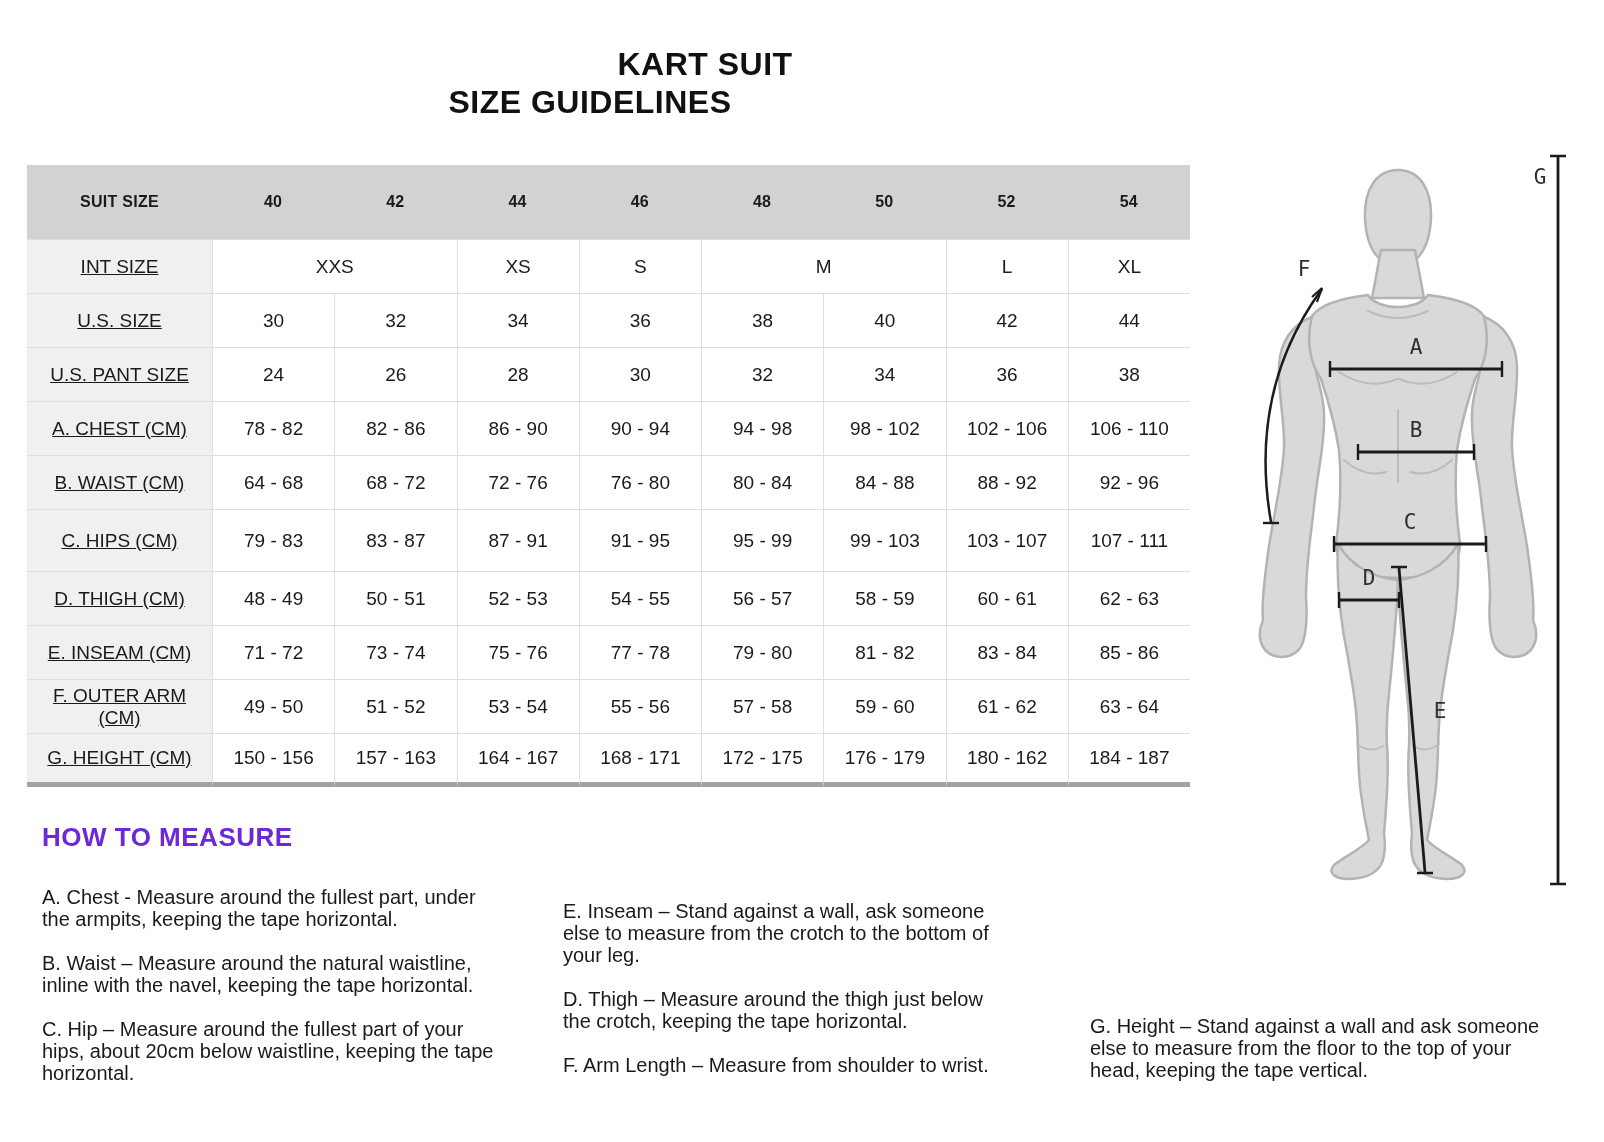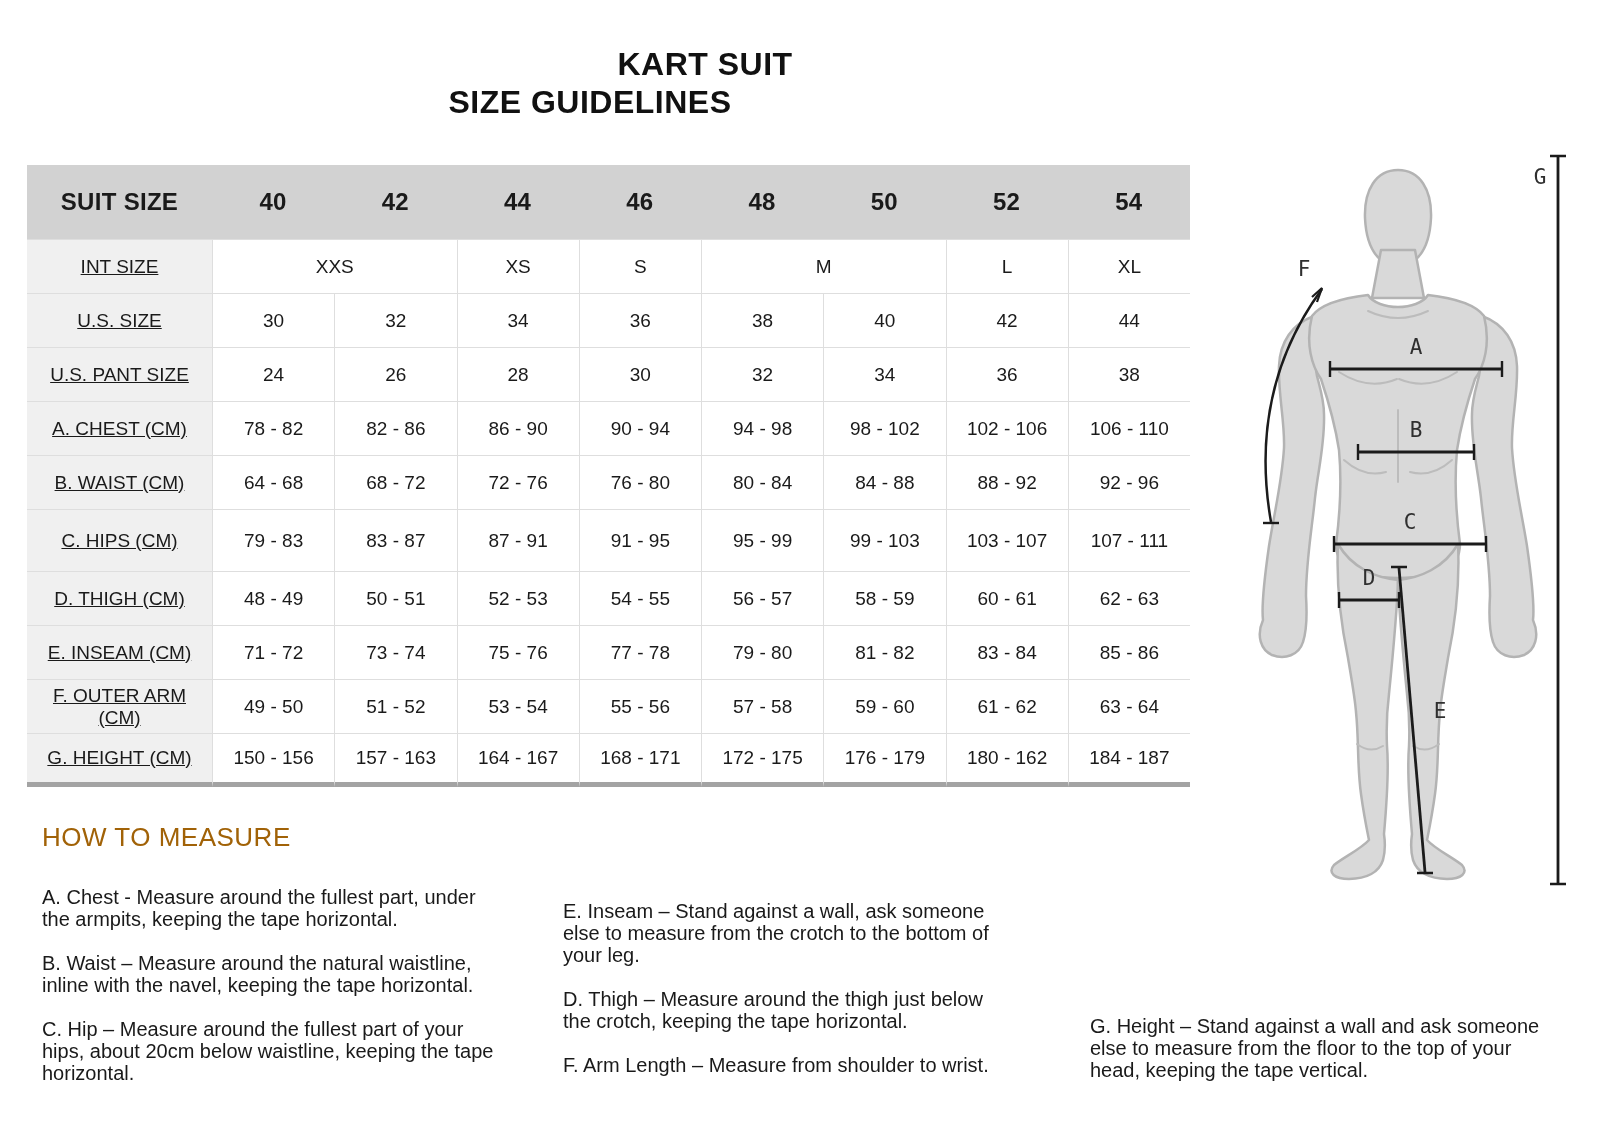--- a/index.html
+++ b/index.html
@@ -13,26 +13,26 @@
   
   #size-table{position:absolute;left:27px;top:165px;width:1163px;}
   .tr{display:grid;grid-template-columns:185px repeat(8,1fr);height:54px;}
   .tr.h74{height:74px;}
   .tr.h62{height:62px;}
   .td{display:flex;align-items:center;justify-content:center;text-align:center;
       font-size:19px;color:#1a1a1a;border-top:1px solid #dedede;background:#ffffff;}
   .td + .td{border-left:1px solid #dedede;}
   .tr:last-child .td{border-bottom:5px solid #a3a3a3;}
   .label-col{background:#f0f0f0;padding:0 14px;line-height:1.15;text-decoration:underline;}
-  .thead .td{background:#d2d2d2;border:none;font-weight:bold;font-size:24px;letter-spacing:.3px;}
+  .thead .td{background:#d2d2d2;border:none;font-weight:bold;font-size:16px;letter-spacing:.3px;}
   .span2{grid-column:span 2;}
 
   
-  #htm-heading{position:absolute;left:42px;top:822px;font-size:26px;font-weight:normal;
-               letter-spacing:.5px;color:#a16207;}
+  #htm-heading{position:absolute;left:42px;top:822px;font-size:26px;font-weight:bold;
+               letter-spacing:.5px;color:#6d28d9;}
   .measure-col{position:absolute;font-size:20px;line-height:22px;color:#1a1a1a;}
   .measure-col p{margin:0 0 22px 0;}
   #measure-col-1{left:42px;top:886px;width:458px;}
   #measure-col-2{left:563px;top:900px;width:426px;}
   #measure-col-3{left:1090px;top:1015px;width:452px;}
 
   
   #figure-svg{position:absolute;left:1218px;top:148px;width:368px;height:800px;}
   .fig-label{font-family:"DejaVu Sans Mono",monospace;font-size:21px;fill:#2f2f2f;stroke:none;}
 </style>

